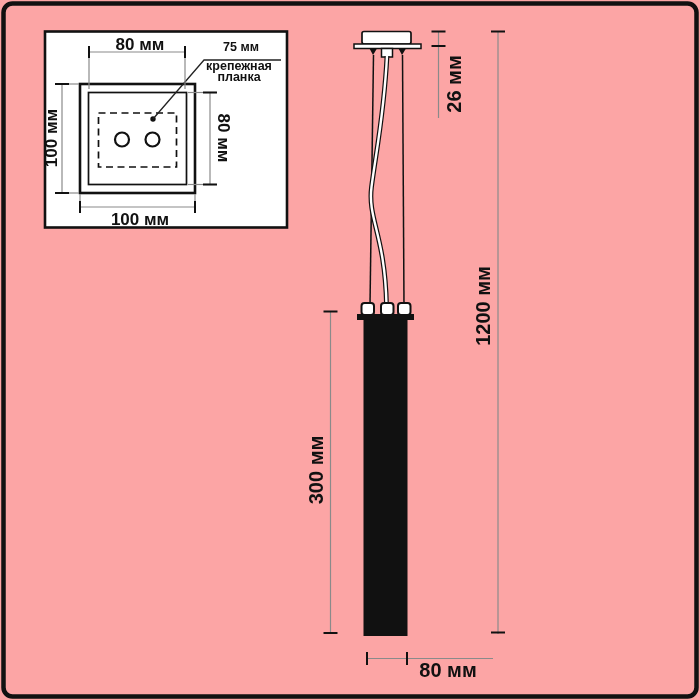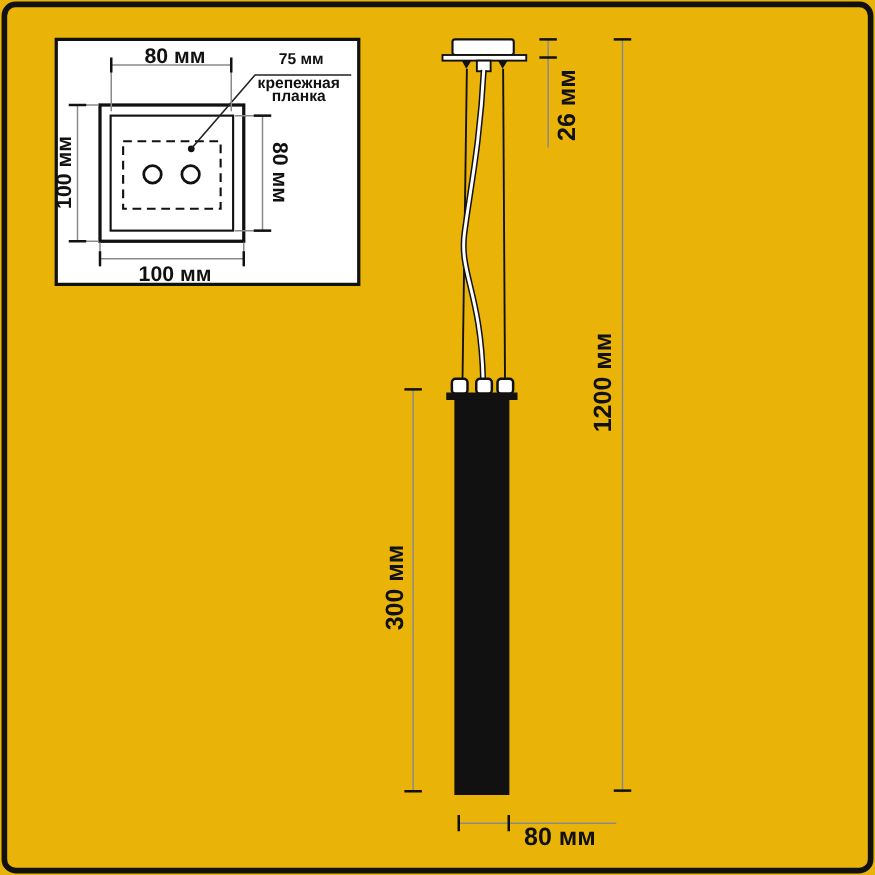--- a/index.html
+++ b/index.html
@@ -5,21 +5,21 @@
   html, body {
     margin: 0;
     padding: 0;
     background: #ffffff;
     font-family: "Liberation Sans", sans-serif;
   }
   .canvas {
     position: relative;
     width: 700px;
     height: 700px;
-    background: #eab308;
+    background: #fca5a5;
     overflow: hidden;
   }
   svg { position: absolute; left: 0; top: 0; }
   .label {
     position: absolute;
     color: #111111;
     font-weight: 600;
     display: flex;
     align-items: center;
     justify-content: center;

